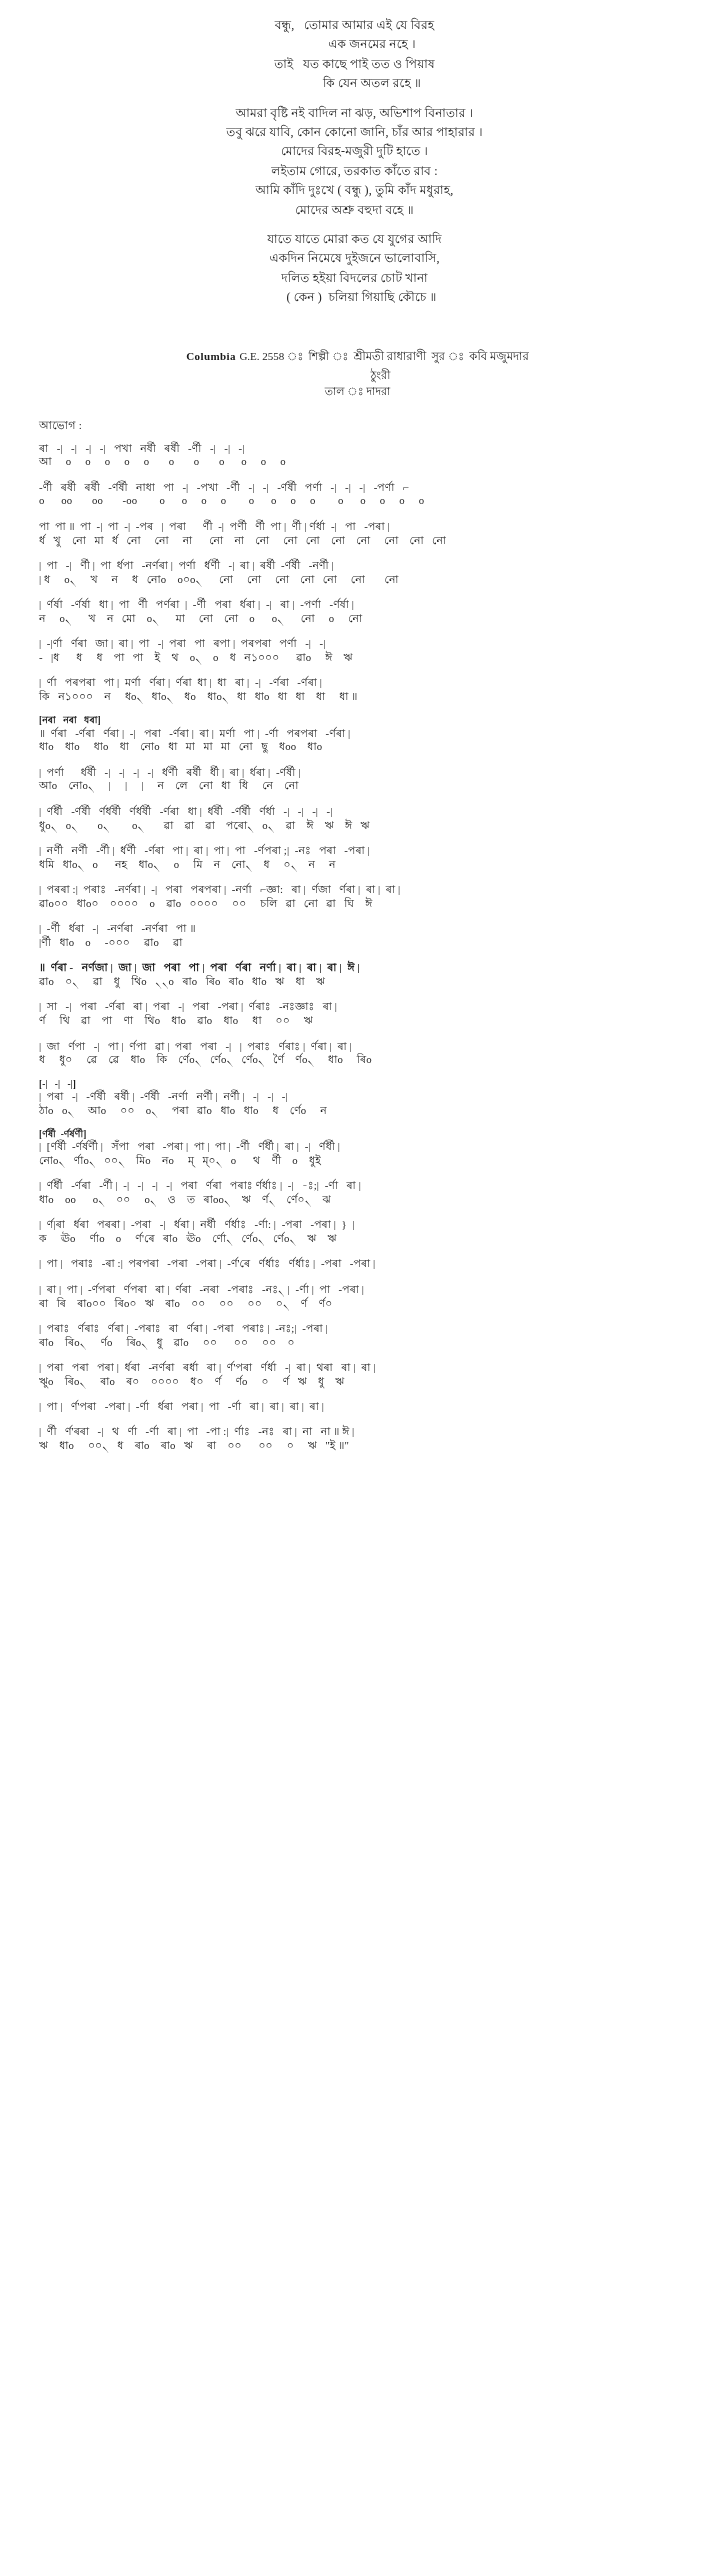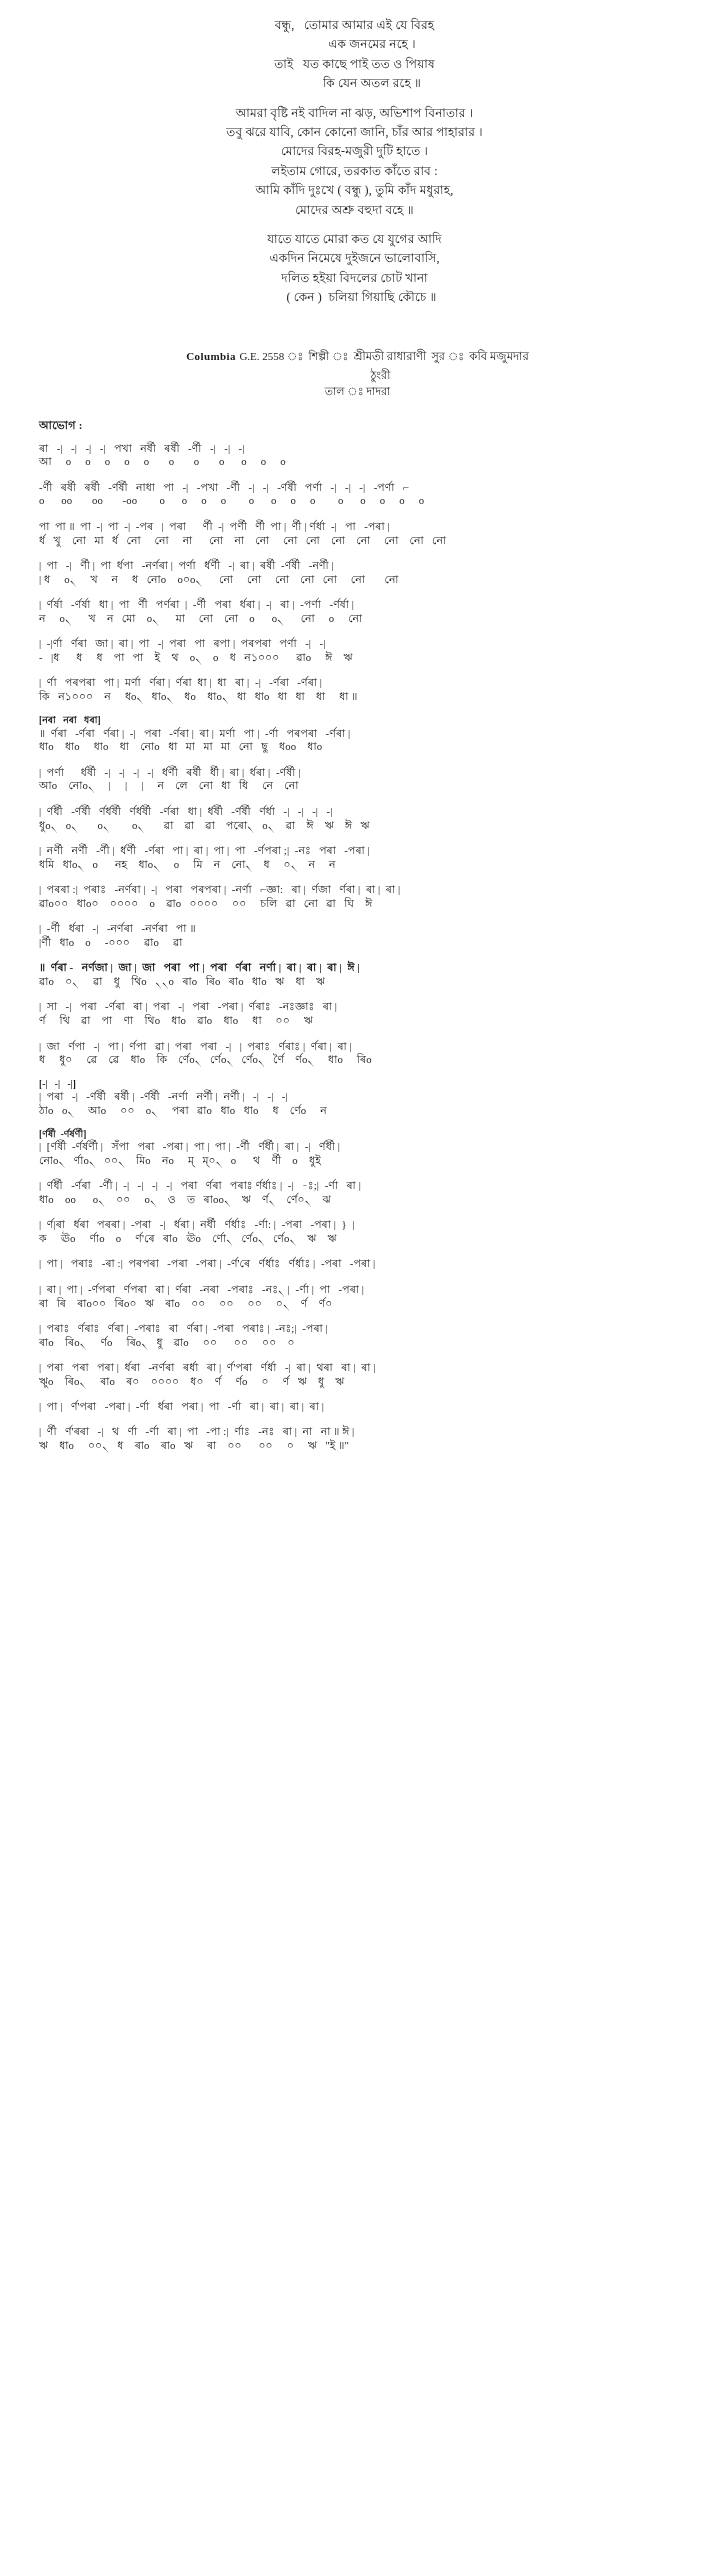--- a/index.html
+++ b/index.html
@@ -72,21 +72,20 @@
   }
 
   
   .notation {
     padding: 3.5px 30px 26.6px 39px;
   }
   .section-label {
     font-size: 11px;
     margin: 5.3px 0 5.3px 0;
     letter-spacing: 0.3px;
-    font-weight: bold;
   }
   .nline {
     display: block;
     margin: 0 0 11.5px 0;
     page-break-inside: avoid;
   }
   .nrow {
     display: block;
     white-space: pre;
     font-size: 10.8px;

